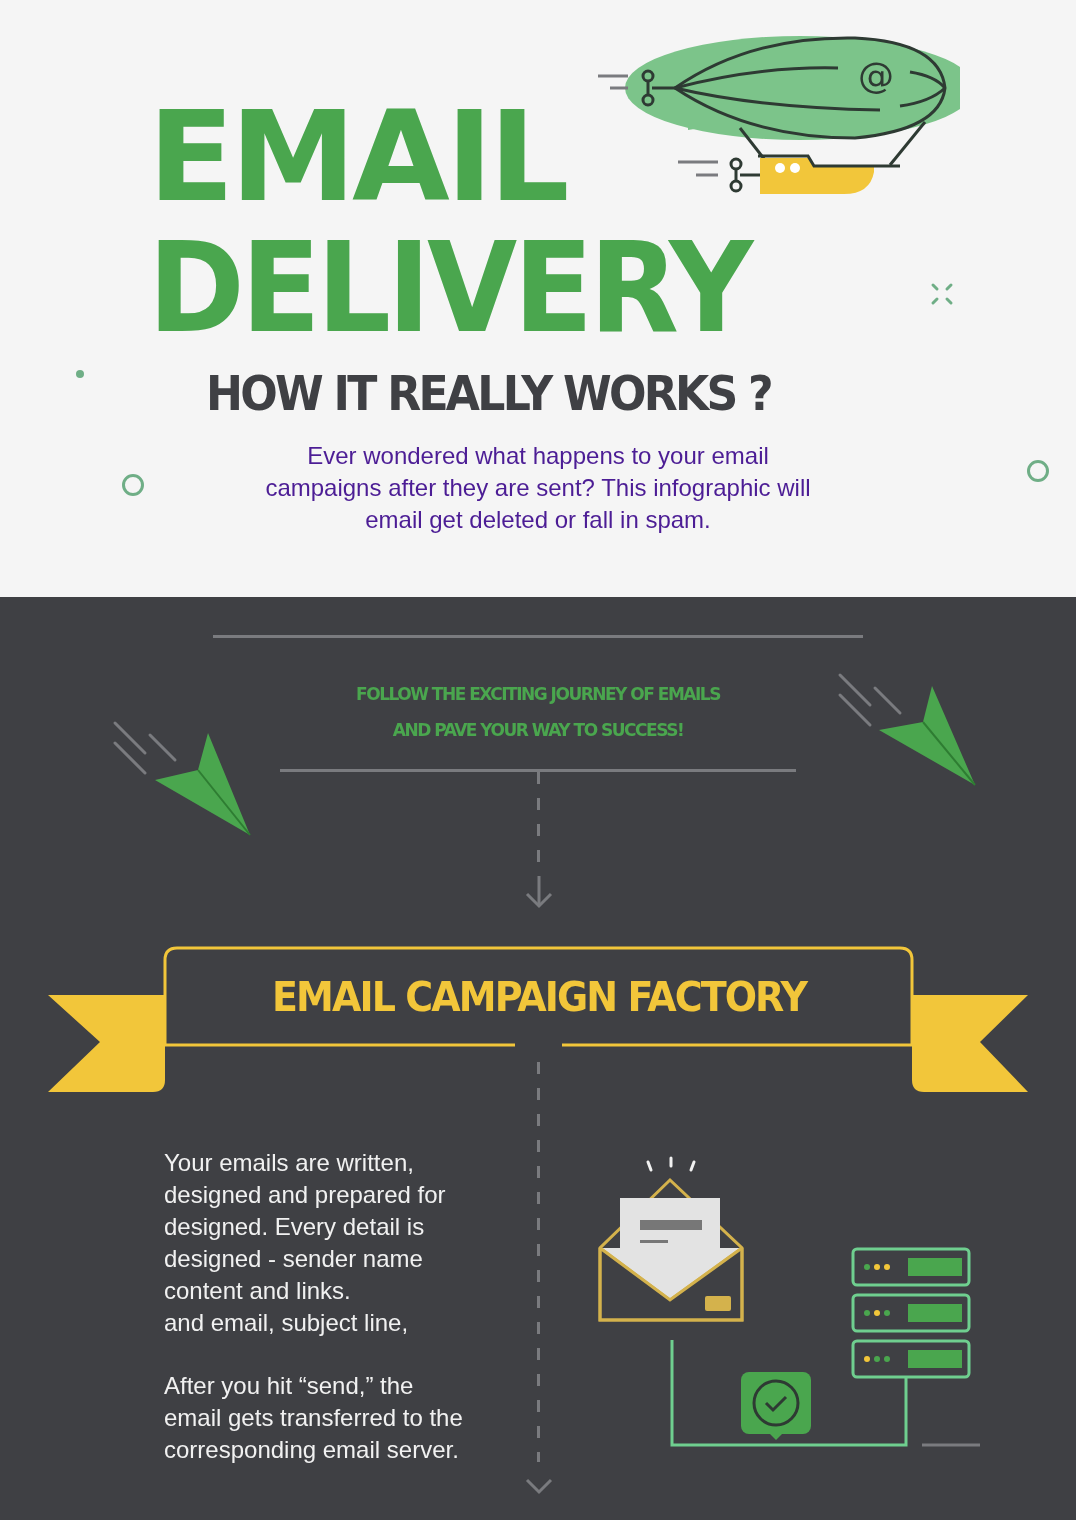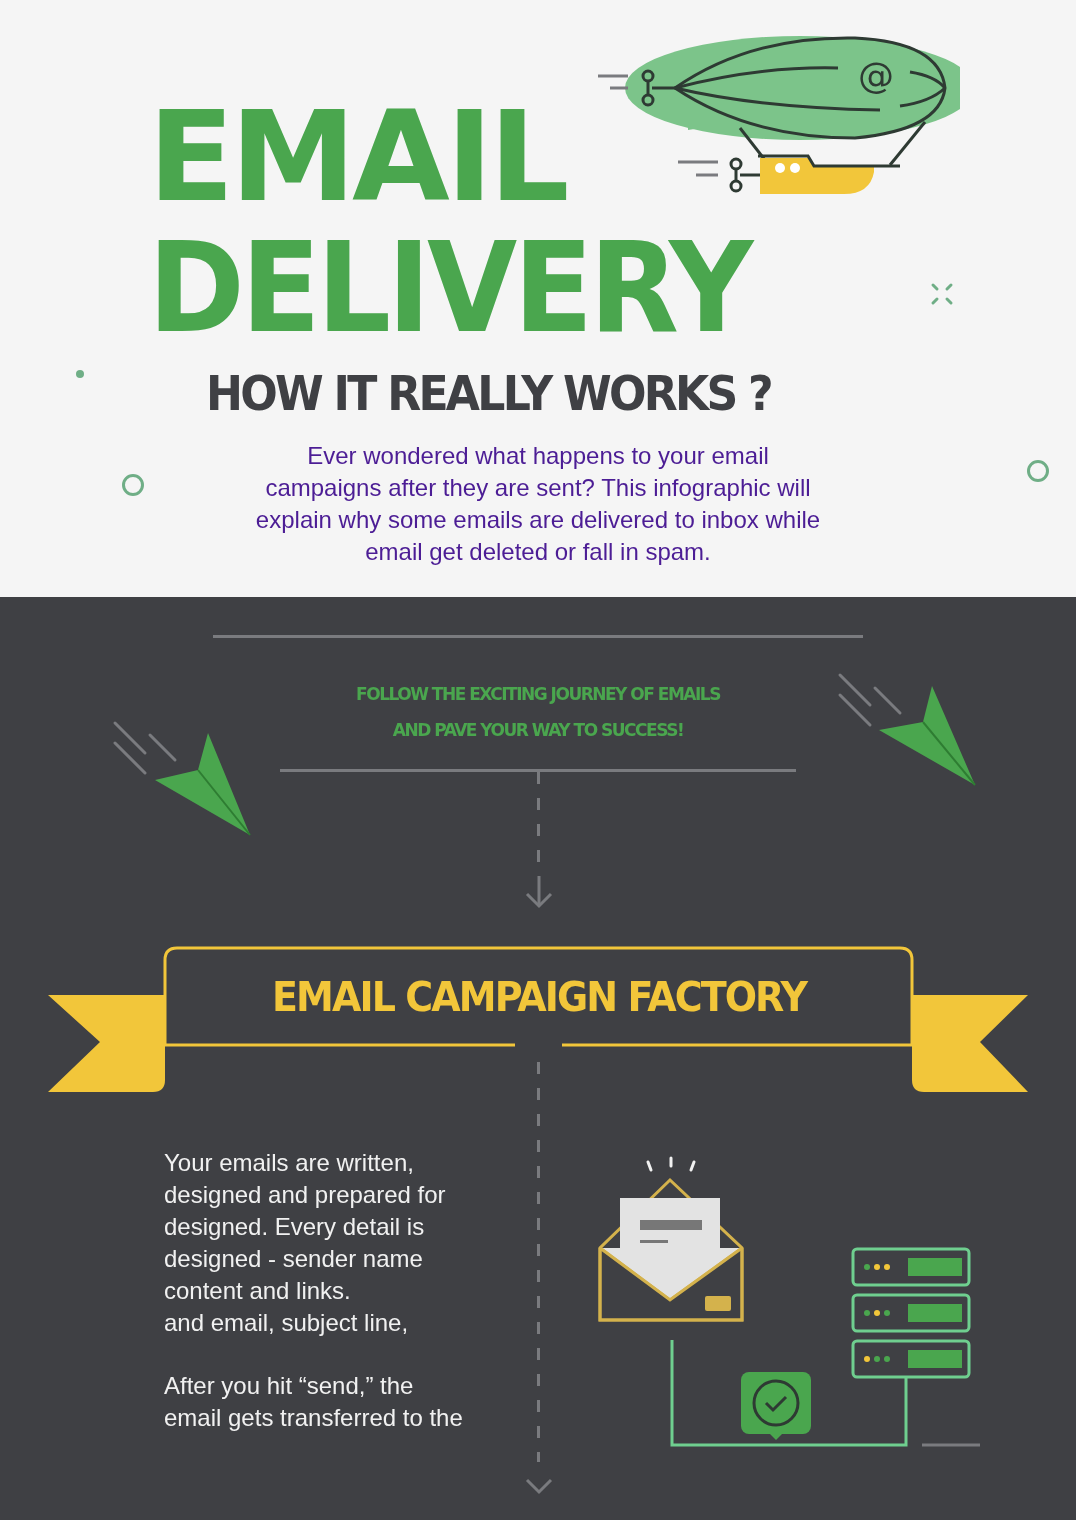--- a/index.html
+++ b/index.html
@@ -77,21 +77,20 @@
   <line x1="106" y1="145" x2="128" y2="145" stroke="#7a7b7f" stroke-width="3"></line>
 </svg>
 
 <div class="title-email">EMAIL</div>
 <div class="title-delivery">DELIVERY</div>
 <div class="subtitle">HOW IT REALLY WORKS ?</div>
 
 <div class="intro">
   <div>Ever wondered what happens to your email</div>
   <div>campaigns after they are sent? This infographic will</div>
-  <div>explain why some emails are delivered to inbox while</div>
   <div>email get deleted or fall in spam.</div>
 </div>
 
 <div class="abs" style="left:76px;top:370px;width:8px;height:8px;border-radius:50%;background:#6fae86"></div>
 <div class="abs" style="left:122px;top:474px;width:22px;height:22px;border-radius:50%;border:3px solid #6fae86"></div>
 <div class="abs" style="left:1027px;top:460px;width:22px;height:22px;border-radius:50%;border:3px solid #6fae86"></div>
 <svg class="abs" style="left:930px;top:282px" width="24" height="24" viewBox="0 0 24 24">
   <g stroke="#6fae86" stroke-width="3" stroke-linecap="round">
     <line x1="3" y1="3" x2="7" y2="7"></line>
       <line x1="21" y1="3" x2="17" y2="7"></line>
@@ -149,20 +148,21 @@
   <div>Your emails are written,</div>
   <div>designed and prepared for</div>
   <div>designed. Every detail is</div>
   <div>designed - sender name</div>
   <div>content and links.</div>
   <div>and email, subject line,</div>
 </div>
 <div class="body-text" style="top:1370px">
   <div>After you hit “send,” the</div>
   <div>email gets transferred to the</div>
+  <div>corresponding email server.</div>
 </div>
 
 <svg class="abs" style="left:590px;top:1150px" width="165" height="180" viewBox="0 0 165 180">
   <g stroke="#f1f1f1" stroke-width="3" stroke-linecap="round">
     <line x1="58" y1="12" x2="61" y2="20"></line>
       <line x1="81" y1="8" x2="81" y2="16"></line>
       <line x1="104" y1="12" x2="101" y2="20"></line>
   </g>
   <path d="M10 170 V98 L80 30 L152 98 V170 Z" fill="none" stroke="#d4b24c" stroke-width="3"></path>
   <rect x="30" y="48" width="100" height="95" fill="#e3e3e3"></rect>

